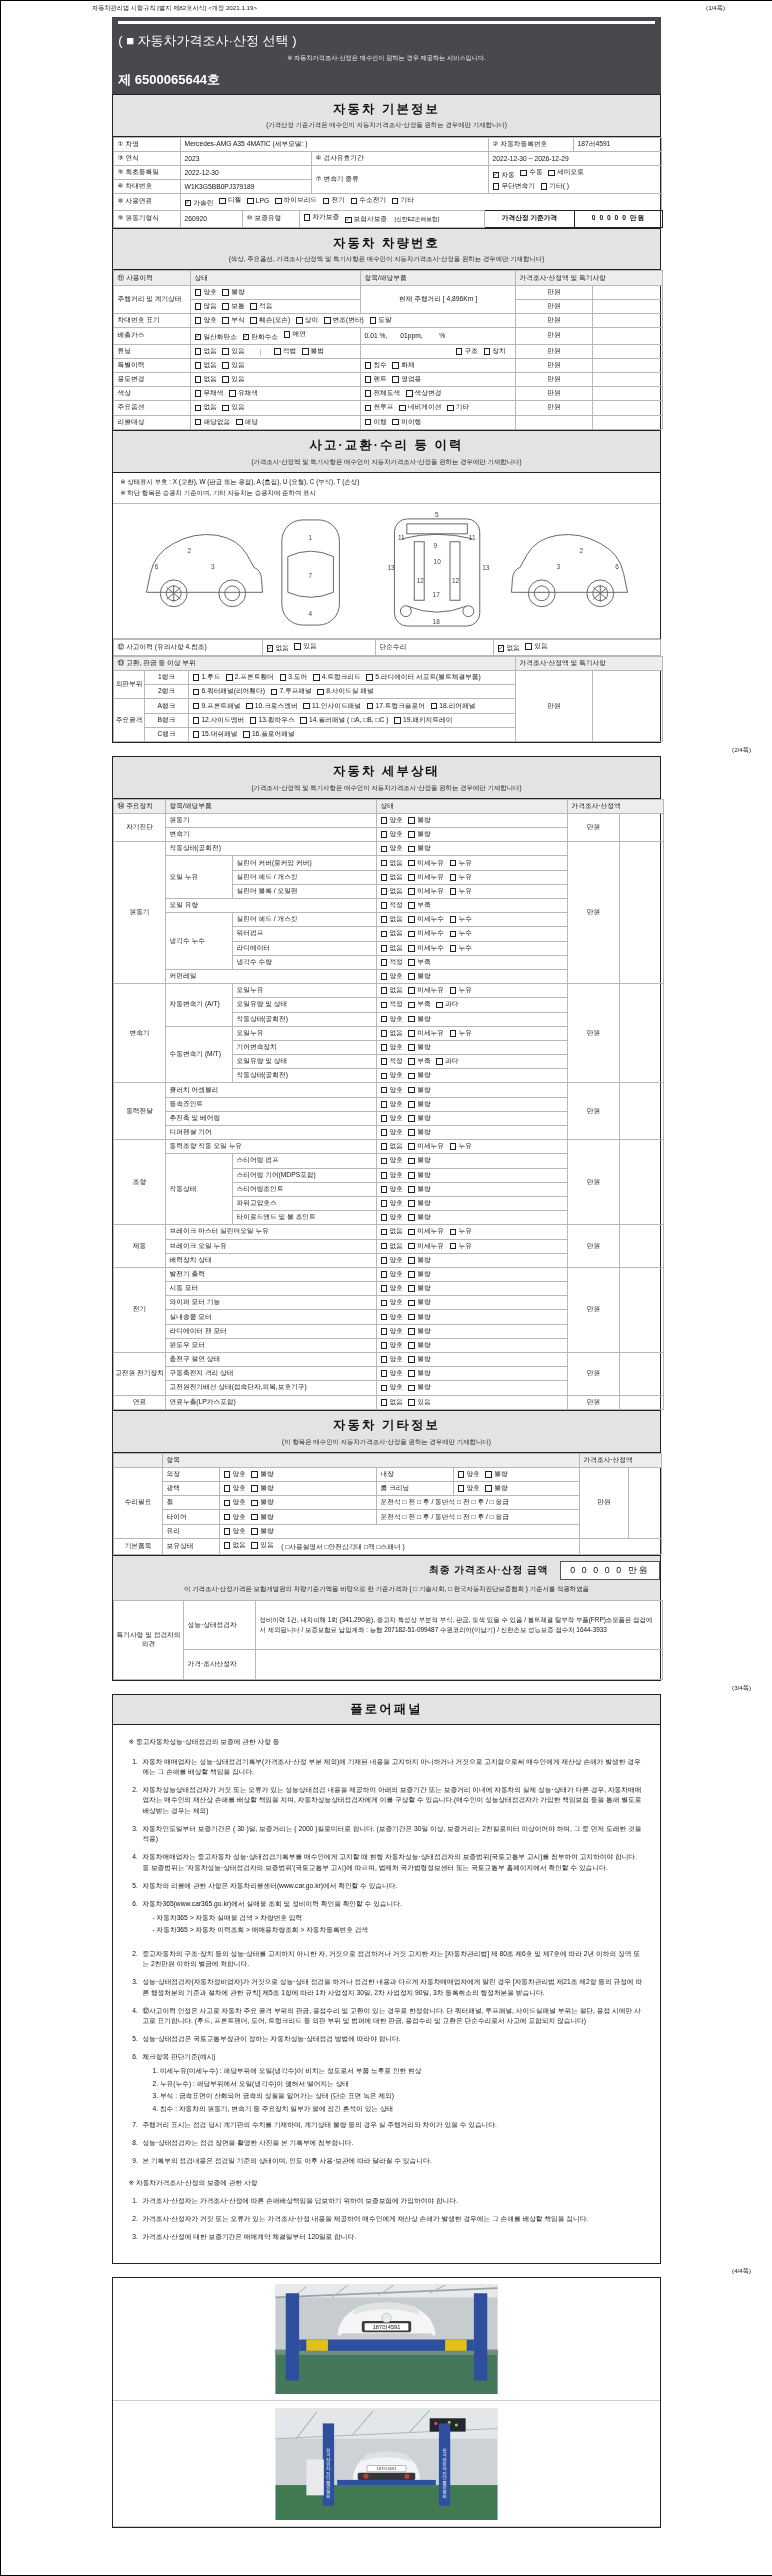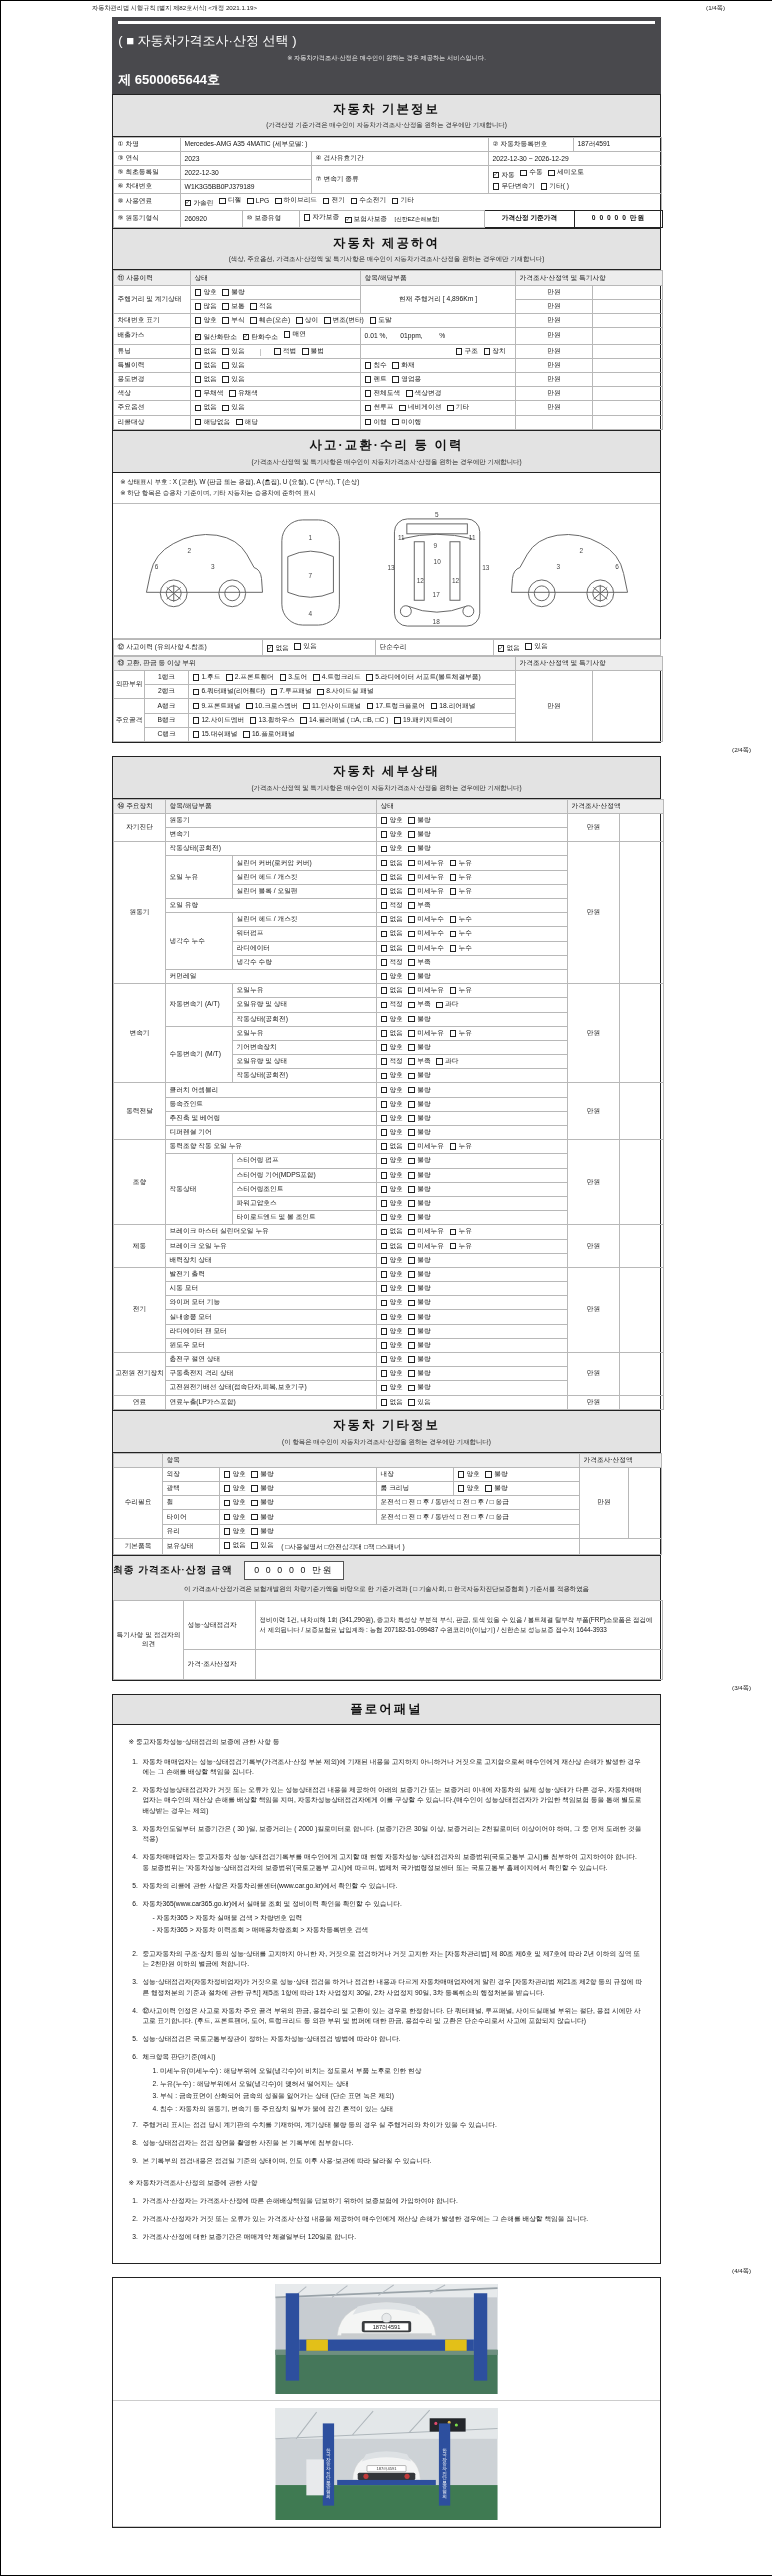--- a/index.html
+++ b/index.html
@@ -37,21 +37,21 @@
 .notice-h{margin:2.1px 0 9.3px}
 .notice-item{display:flex;gap:4.6px;margin-bottom:7.7px}
 .notice-item .num{min-width:9.3px;text-align:right;flex:0 0 auto}
 .notice-sub{margin:-4.1px 0 6.2px 24px}
 .price-head{margin:11.3px 0 7.2px}
 .nbox{border:1px solid #222;margin:15.5px auto 3.1px;width:86%;padding:6.7px 10.3px;text-align:center}
 .nbox .bt{font-weight:bold;font-size:7.7px;margin-bottom:4.1px}
 .nbox .bx{font-size:6.4px;line-height:1.6}
 .photo-row{display:flex;justify-content:center;padding:6.2px 0;border-bottom:0.5px solid #ccc}
 .final-strip{background:#e3e3e3;border-top:1px solid #222;padding:5.2px 0 6.2px;text-align:center}
-.final-line{display:flex;justify-content:flex-start;align-items:center;gap:11.3px}
+.final-line{display:flex;justify-content:flex-end;align-items:center;gap:11.3px}
 .final-label{font-size:9.8px;font-weight:bold;letter-spacing:1px}
 .final-value{border:0.8px solid #555;background:#fff;padding:2.6px 9.3px;font-size:8.8px;letter-spacing:2.1px}
 .final-note{font-size:6.4px;margin-top:4.6px}
 svg text{font-family:"Liberation Sans","DejaVu Sans",sans-serif}
 </style>
 </head>
 <body>
 
 <div class="sheet">
 
@@ -177,21 +177,21 @@
           </td>
           <td class="strong-cell c">가격산정 기준가격</td>
           <td class="strong-cell c" style="letter-spacing:1px">0 0 0 0 0 만원</td>
         </tr>
       </tbody>
         </table>
     </div>
 
     <div class="box">
       <div class="sec-head">
-        <div class="sec-title">자동차 제공하여</div>
+        <div class="sec-title">자동차 차량번호</div>
         <div class="sec-sub">(색상, 주요옵션, 가격조사·산정액 및 특기사항은 매수인이 자동차가격조사·산정을 원하는 경우에만 기재합니다)</div>
       </div>
       <table>
         <colgroup>
             <col style="width:77px">
             <col style="width:170px">
             <col style="width:155px">
             <col style="width:77px">
             <col style="width:70px">
           </colgroup>

